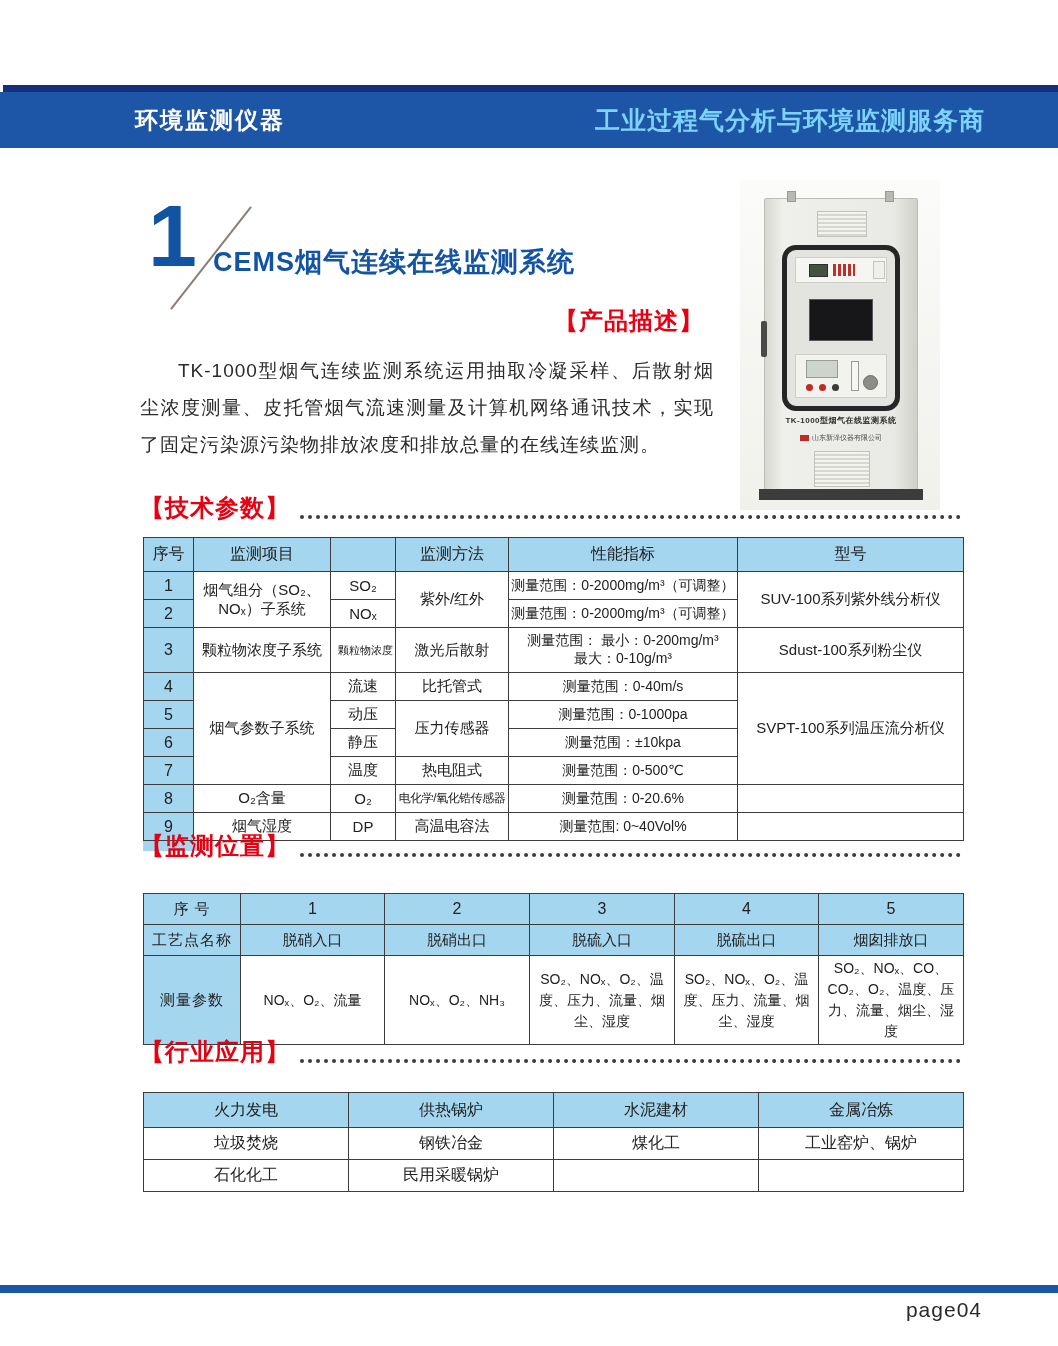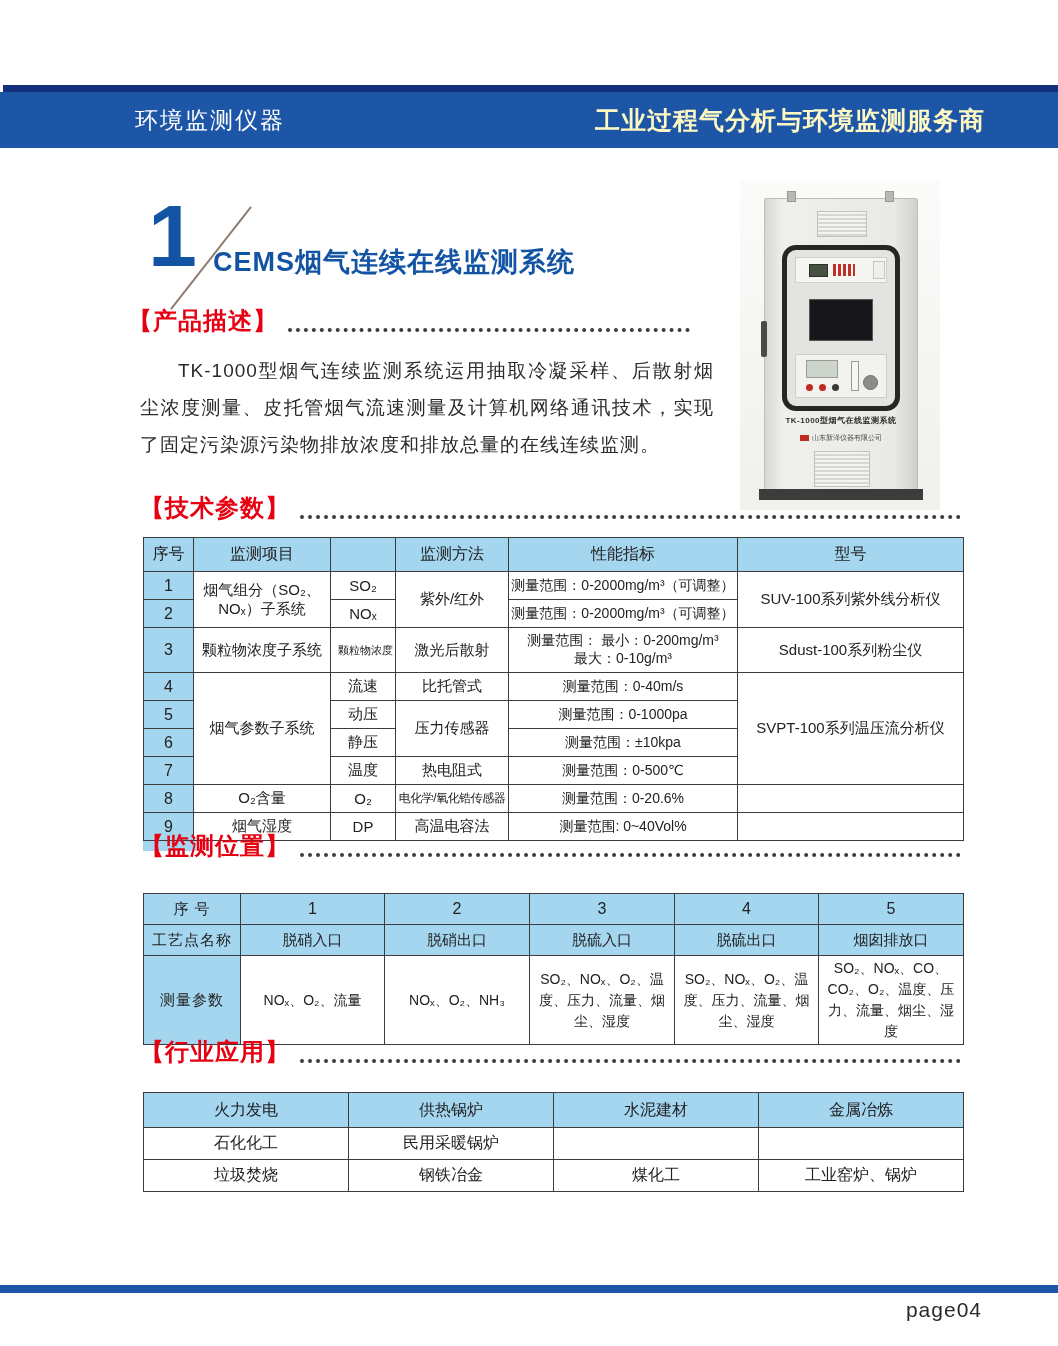--- a/index.html
+++ b/index.html
@@ -5,35 +5,35 @@
   html,body{margin:0;padding:0;background:#fff;}
   .page{position:relative;width:1058px;height:1346px;background:#ffffff;overflow:hidden;
         font-family:"Liberation Sans","DejaVu Sans",sans-serif;color:#2b2b2b;}
 
   
   .top-bar{position:absolute;left:0;top:85px;width:1058px;height:63px;}
   .top-bar .strip{position:absolute;left:3px;top:0;width:1055px;height:7px;background:#152f7d;}
   .top-bar .bar{position:absolute;left:0;top:7px;width:1058px;height:56px;background:#1d56a7;
                 display:flex;align-items:center;justify-content:space-between;
                 padding:0 73px 0 135px;box-sizing:border-box;}
-  .top-bar .brand{color:#fff;font-size:23px;font-weight:normal;letter-spacing:2px;}
-  .top-bar .slogan{color:#fef9c3;font-size:25px;font-weight:bold;letter-spacing:1px;}
+  .top-bar .brand{color:#fff;font-size:23px;font-weight:bold;letter-spacing:2px;}
+  .top-bar .slogan{color:#7dd3fc;font-size:25px;font-weight:bold;letter-spacing:1px;}
 
   
   .title-block{position:absolute;left:140px;top:188px;width:560px;height:130px;}
   .big-num{position:absolute;left:8px;top:0;font-size:88px;line-height:96px;font-weight:bold;color:#1253a4;}
   .slash{position:absolute;left:70px;top:5px;width:2px;height:130px;background:#8d7d72;transform:rotate(38deg);}
   .main-title{position:absolute;left:65px;top:56px;font-size:27px;font-weight:bold;color:#1253a4;letter-spacing:1px;white-space:nowrap;margin-left:8px;}
 
   
   .sec{position:absolute;display:flex;align-items:flex-end;}
   .sec-title{color:#e60012;font-size:24px;font-weight:bold;letter-spacing:1px;white-space:nowrap;}
   .dots{flex:1;height:0;border-bottom:4px dotted #3b3b3b;margin:0 4px 5px 10px;}
 
-  .sec-desc{left:128px;top:305px;width:566px;}
+  .sec-desc{left:138px;top:305px;width:566px;flex-direction:column;}
   .sec-tech{left:140px;top:492px;width:825px;}
   .sec-pos{left:140px;top:830px;width:825px;}
   .sec-app{left:140px;top:1036px;width:825px;}
 
   
   .desc-body{position:absolute;left:140px;top:352px;width:574px;font-size:19px;line-height:37px;
              color:#2b2b2b;text-align:justify;text-indent:2em;letter-spacing:1px;}
 
   
   .photo{position:absolute;left:740px;top:180px;width:200px;height:330px;
@@ -308,31 +308,31 @@
           <col style="width:205px">
         </colgroup>
       <tbody>
         <tr class="head">
           <td class="blue">火力发电</td>
           <td class="blue">供热锅炉</td>
           <td class="blue">水泥建材</td>
           <td class="blue">金属冶炼</td>
         </tr>
         <tr>
+          <td>垃圾焚烧</td>
+          <td>钢铁冶金</td>
+          <td>煤化工</td>
+          <td>工业窑炉、锅炉</td>
+        </tr>
+        <tr>
           <td>石化化工</td>
           <td>民用采暖锅炉</td>
           <td></td>
           <td></td>
         </tr>
-        <tr>
-          <td>垃圾焚烧</td>
-          <td>钢铁冶金</td>
-          <td>煤化工</td>
-          <td>工业窑炉、锅炉</td>
-        </tr>
       </tbody>
     </table>
   </div>
 
   <div class="footer-line"></div>
   <div class="page-num">page04</div>
 
 </div>
 
 </body></html>

